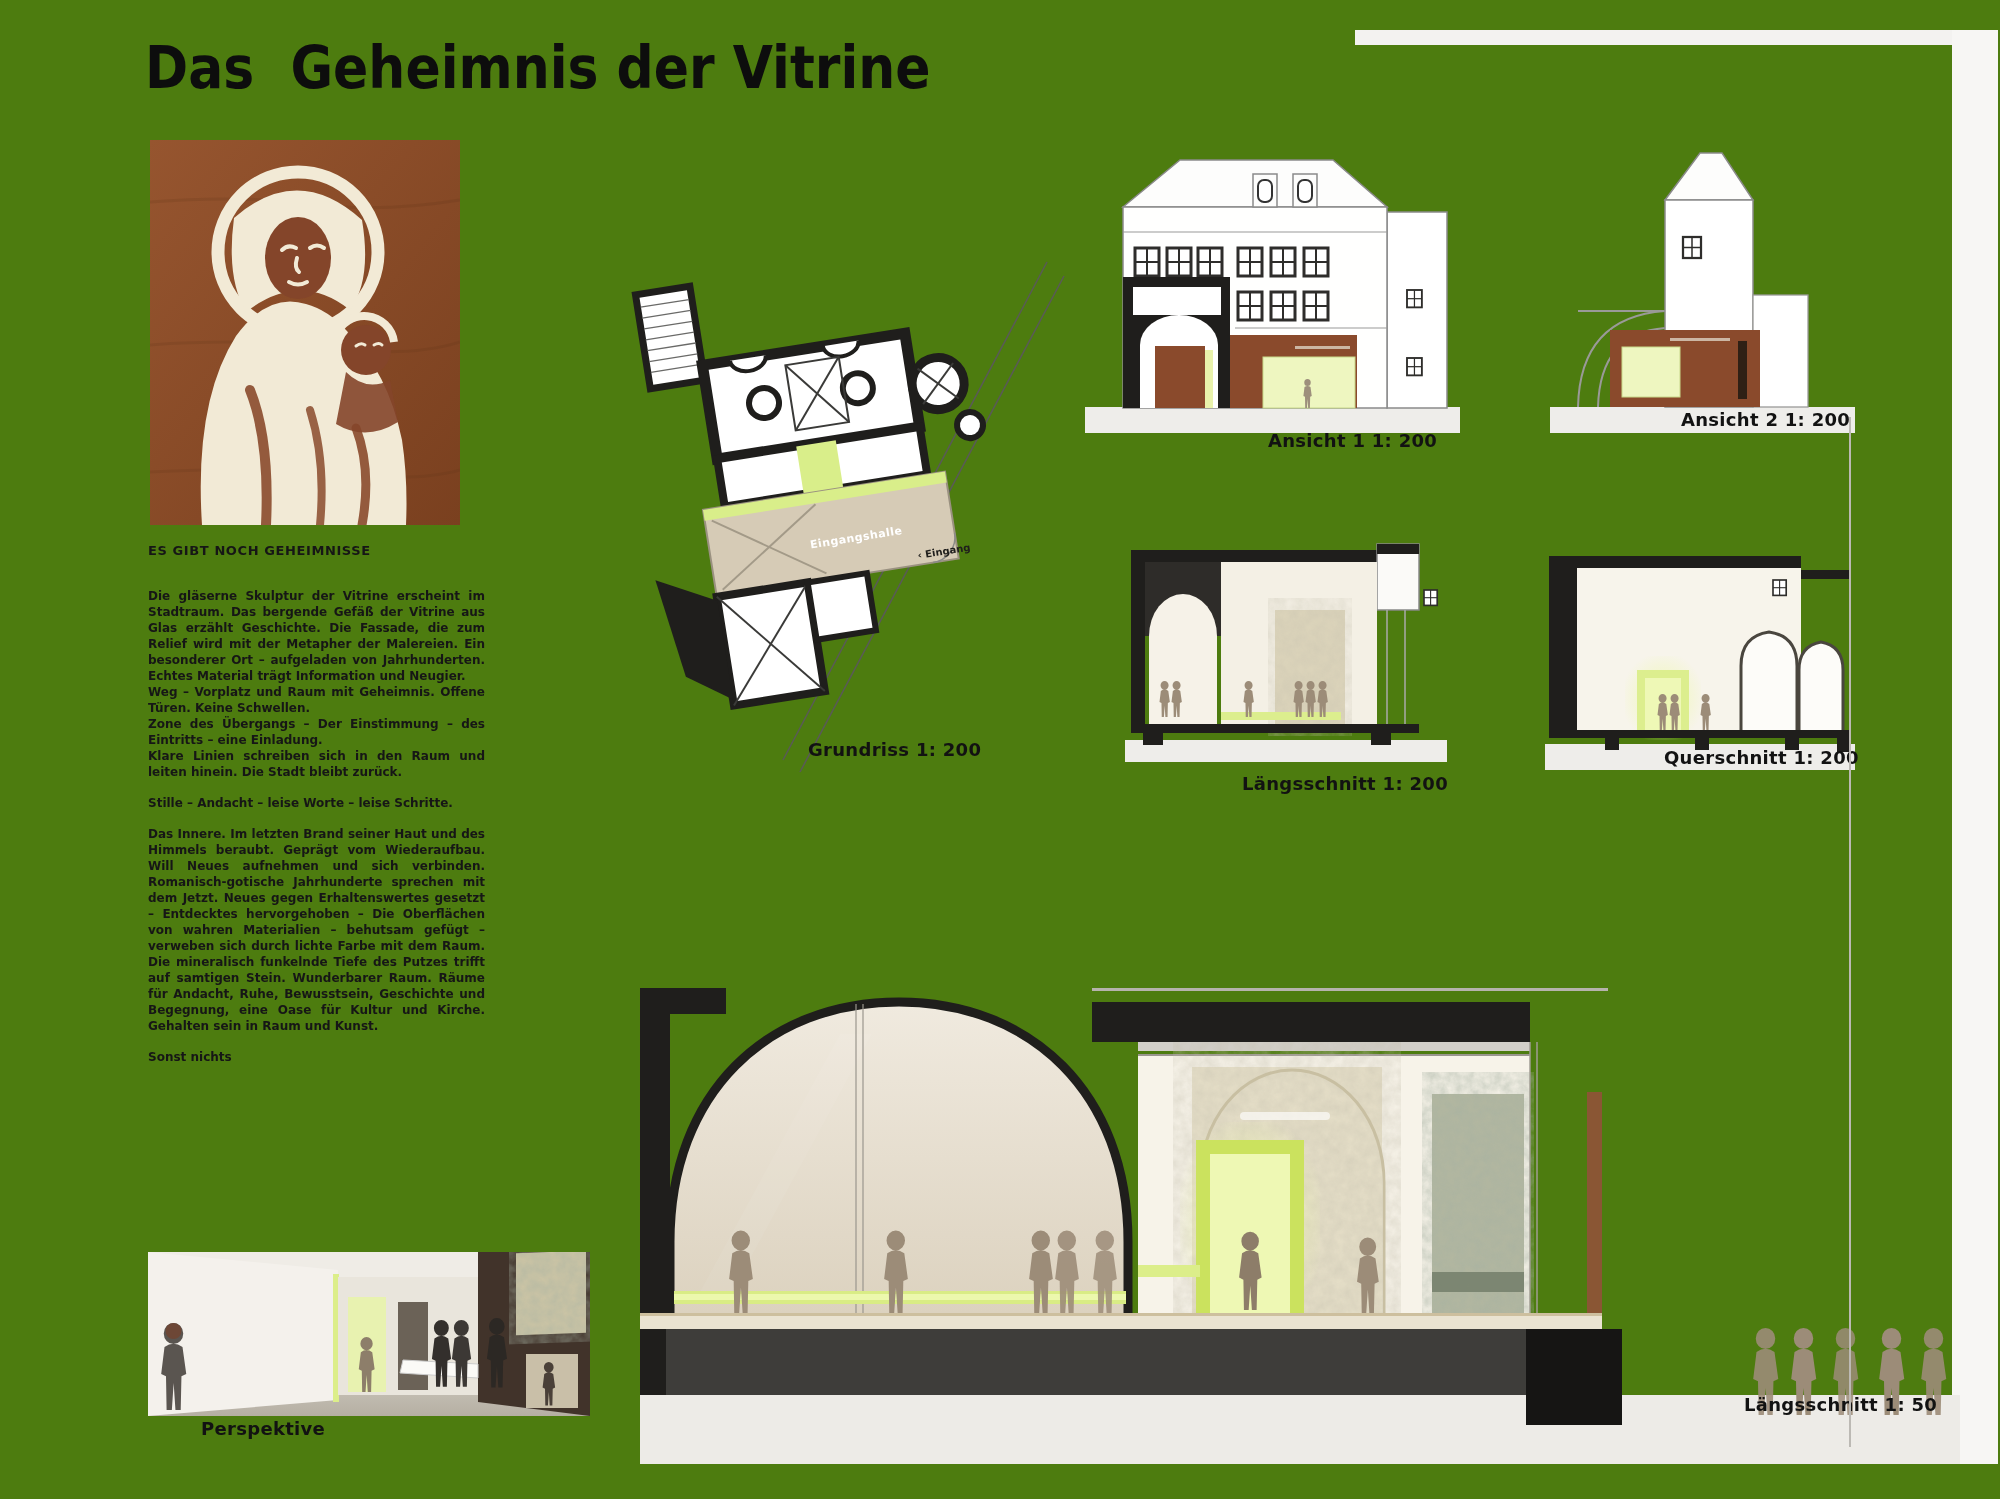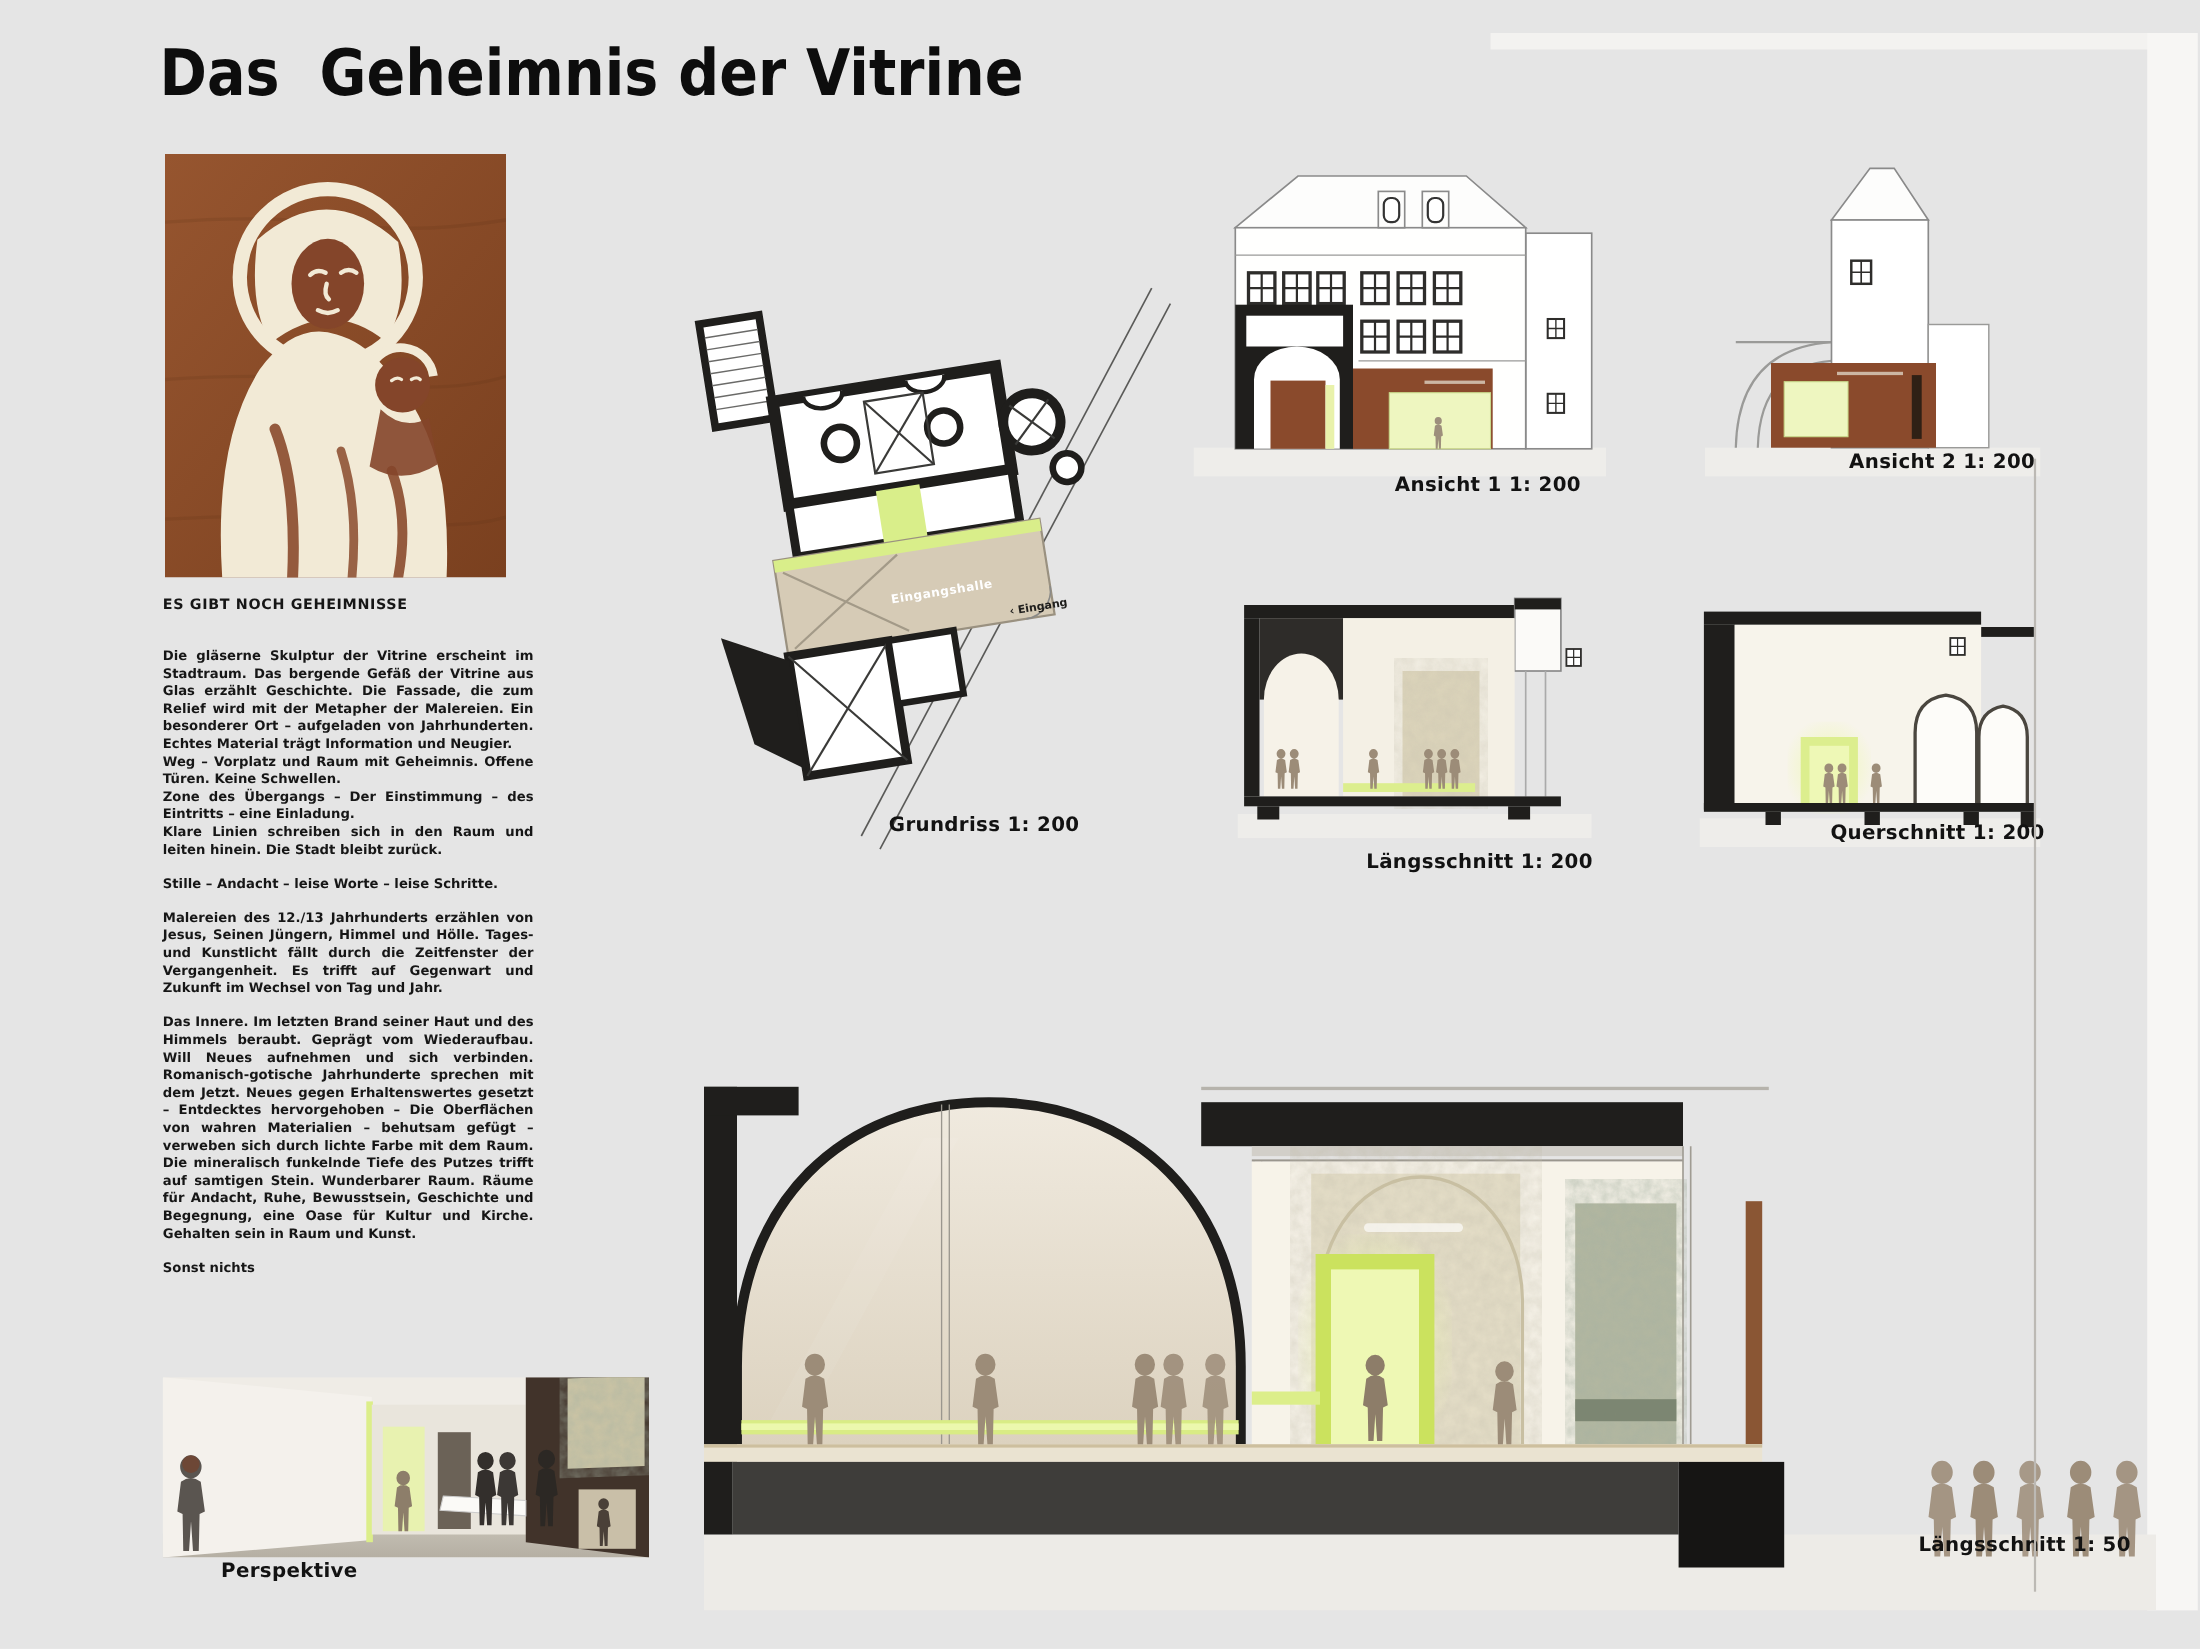--- a/index.html
+++ b/index.html
@@ -1,16 +1,16 @@
 <!DOCTYPE html>
 <html><head>
 <meta charset="utf-8">
 <style>
   html,body{margin:0;padding:0;background:#ffffff;}
-  #board{position:relative;width:2000px;height:1499px;background:#e5e5e5;overflow:hidden;
+  #board{position:relative;width:2000px;height:1499px;background:#4d7c0f;overflow:hidden;
          font-family:"DejaVu Sans",sans-serif;color:#161616;}
   .abs{position:absolute;}
   
   #poster-title{position:absolute;left:145px;top:34px;margin:0;font-size:52px;font-weight:bold;
     letter-spacing:0px;white-space:pre;color:#0d0d0d;transform:scaleY(1.12);transform-origin:left top;}
   
   #article{position:absolute;left:148px;top:543px;width:337px;}
   #article h3{margin:0 0 30px 0;font-size:13px;font-weight:bold;letter-spacing:.6px;}
   #article p{margin:0;font-size:12px;line-height:16px;font-weight:bold;text-align:justify;}
   #article p.gap{margin-top:15px;}
@@ -113,21 +113,20 @@
     <path d="M196 232 Q216 252 240 240 L248 282 Q216 302 186 284 Z" fill="#84452a" opacity="0.9"></path>
   </svg>
 
   <section id="article">
     <h3>ES GIBT NOCH GEHEIMNISSE</h3>
     <p>Die gläserne Skulptur der Vitrine erscheint im Stadtraum. Das bergende Gefäß der Vitrine aus Glas erzählt Geschichte. Die Fassade, die zum Relief wird mit der Metapher der Malereien. Ein besonderer Ort – aufgeladen von Jahrhunderten. Echtes Material trägt Information und Neugier.</p>
     <p>Weg – Vorplatz und Raum mit Geheimnis. Offene Türen. Keine Schwellen.</p>
     <p>Zone des Übergangs – Der Einstimmung – des Eintritts – eine Einladung.</p>
     <p>Klare Linien schreiben sich in den Raum und leiten hinein. Die Stadt bleibt zurück.</p>
     <p class="gap">Stille – Andacht – leise Worte – leise Schritte.</p>
-    <p class="gap">Malereien des 12./13 Jahrhunderts erzählen von Jesus, Seinen Jüngern, Himmel und Hölle. Tages- und Kunstlicht fällt durch die Zeitfenster der Vergangenheit. Es trifft auf Gegenwart und Zukunft im Wechsel von Tag und Jahr.</p>
     <p class="gap">Das Innere. Im letzten Brand seiner Haut und des Himmels beraubt. Geprägt vom Wiederaufbau. Will Neues aufnehmen und sich verbinden. Romanisch-gotische Jahrhunderte sprechen mit dem Jetzt. Neues gegen Erhaltenswertes gesetzt – Entdecktes hervorgehoben – Die Oberflächen von wahren Materialien – behutsam gefügt – verweben sich durch lichte Farbe mit dem Raum. Die mineralisch funkelnde Tiefe des Putzes trifft auf samtigen Stein. Wunderbarer Raum. Räume für Andacht, Ruhe, Bewusstsein, Geschichte und Begegnung, eine Oase für Kultur und Kirche. Gehalten sein in Raum und Kunst.</p>
     <p class="gap">Sonst nichts</p>
   </section>
 
   <svg id="plan" class="abs" width="460" height="525" viewBox="0 0 460 525">
     <g stroke="#5a5a58" stroke-width="1.5">
       <line x1="432" y1="14" x2="168" y2="512"></line>
       <line x1="449" y1="28" x2="185" y2="524"></line>
     </g>
     <g transform="rotate(-9 240 250)">

